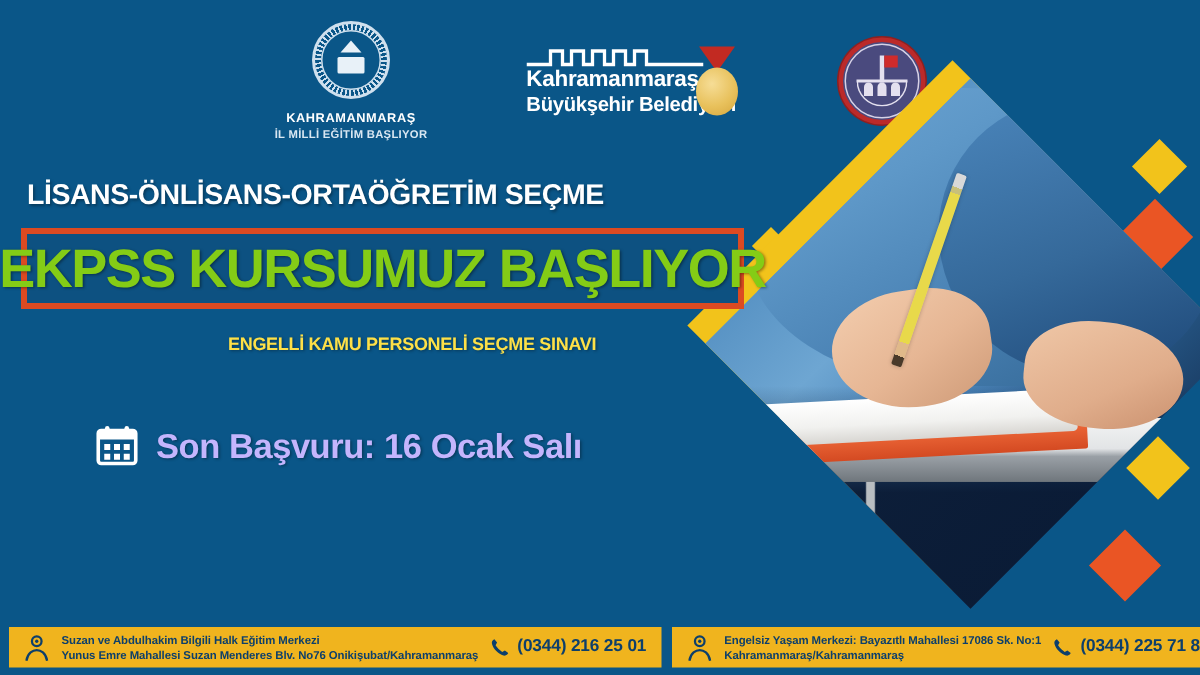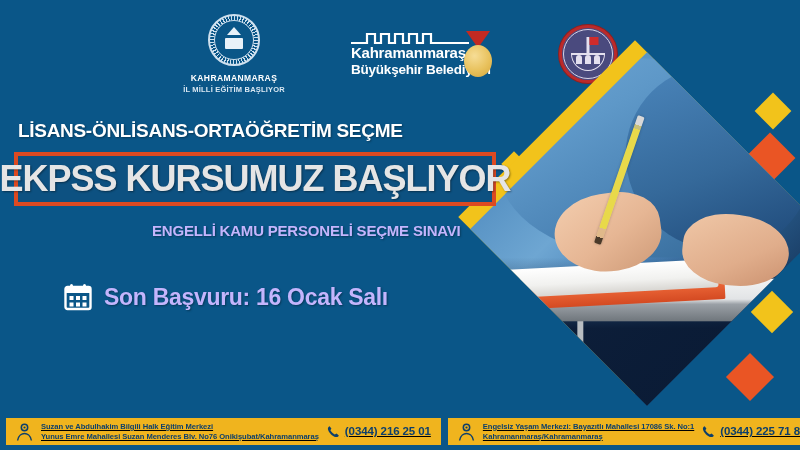--- a/index.html
+++ b/index.html
@@ -220,27 +220,27 @@
     text-shadow:1px 1px 2px rgba(0,0,0,.35);
   }
   .headline-box {
     position:absolute; left:14px; top:152px;
     width:482px; height:54px;
     border:4px solid #dc4a22;
     background:#0d5181;
     display:flex; align-items:center; justify-content:center;
   }
   .headline {
-    color:#e5e5e5; font-size:36px; font-weight:bold;
+    color:#84cc16; font-size:36px; font-weight:bold;
     letter-spacing:-1px; white-space:nowrap;
     text-shadow:1px 1px 2px rgba(0,0,0,.4);
   }
   .subline {
     position:absolute; left:152px; top:222px;
-    color:#c4b5fd; font-size:15px; font-weight:bold;
+    color:#fde047; font-size:12px; font-weight:bold;
     letter-spacing:-.2px;
     text-shadow:1px 1px 2px rgba(0,0,0,.35);
   }
 
   
   .date-row {
     position:absolute; left:64px; top:283px;
     display:flex; align-items:center; gap:12px;
   }
   .cal-icon { width:28px; height:28px; position:relative; }
@@ -249,21 +249,20 @@
     color:#c4b5fd; font-size:23px; font-weight:bold; letter-spacing:-.3px;
     text-shadow:1px 1px 2px rgba(0,0,0,.35);
   }
 
   
   .footer {
     position:absolute; left:0; bottom:0; width:672px; height:48px;
     display:flex; gap:7px;
     padding:16px 6px 5px 6px;
     align-items:stretch;
-    text-decoration:underline;
   }
   .fbox {
     flex:1; background:#f0b41e;
     display:flex; align-items:center;
     padding:0 10px;
     gap:8px;
   }
   .pin-icon { flex:0 0 auto; width:17px; height:20px; }
   .pin-icon svg { display:block; }
   .faddr { flex:1; line-height:1.28; }

